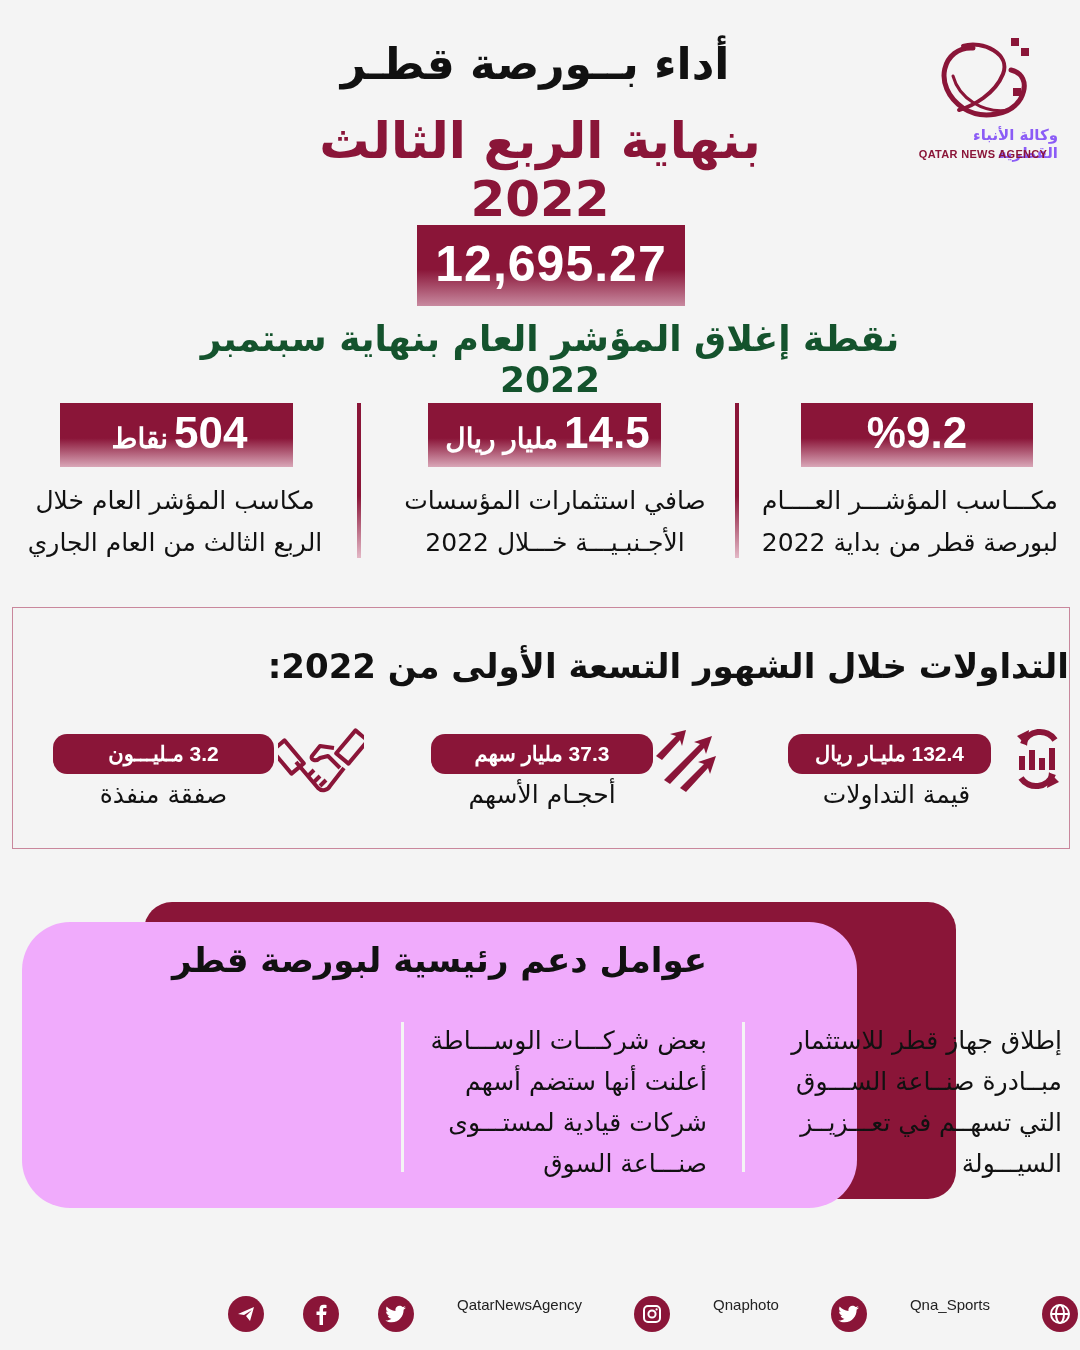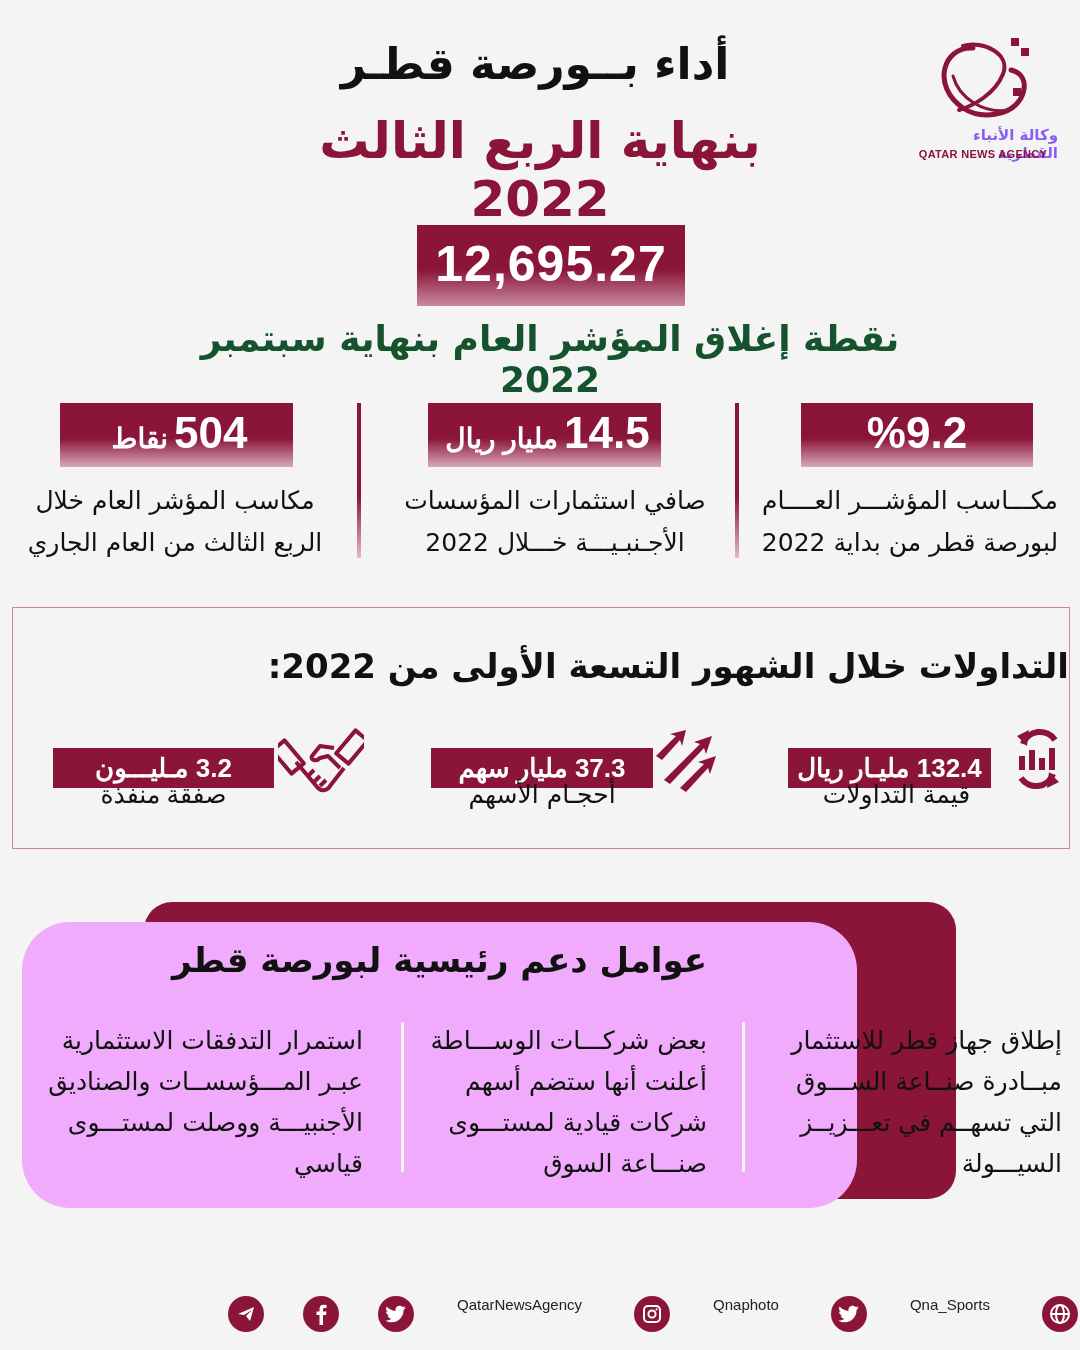--- a/index.html
+++ b/index.html
@@ -61,23 +61,24 @@
   
   .trade-panel {
     position: absolute; left: 12px; top: 607px; width: 1058px; height: 242px;
     border: 1.5px solid #c9879c; background: #f4f4f4;
   }
   .trade-title {
     position: absolute; left: 0; top: 38px; width: 100%; 
     font-size: 34px; font-weight: bold; color: #111;
   }
   .t-box {
-    position: absolute; top: 140px; height: 40px; background: #8a1538; color: #fff;
-    text-align: center; line-height: 40px; font-weight: bold; font-size: 26px;
+    position: absolute; top: 126px; height: 40px; background: #8a1538; color: #fff;
+    text-align: center; line-height: 40px; font-weight: bold; font-size: 21px;
     font-family: "Liberation Sans", sans-serif;
+    border-radius: 14px;
   }
   .t-cap {
     position: absolute; top: 172px; text-align: center; font-size: 25px; color: #111;
   }
   .t-icon { position: absolute; }
 
   
   .factor-wrap { position: absolute; left: 22px; top: 902px; width: 1056px; height: 300px; }
   .factor-band {
     position: absolute; left: 122px; top: 0; width: 812px; height: 297px;
@@ -189,21 +190,21 @@
   <div class="t-icon" style="left:265px; top:118px;">
     <svg width="86" height="70" viewBox="0 0 86 70" fill="none" stroke="#8a1538" stroke-width="4" stroke-linejoin="round">
       <rect x="2" y="16" width="16" height="30" transform="rotate(-40 10 31)"></rect>
       <rect x="66" y="6" width="16" height="30" transform="rotate(40 74 21)"></rect>
       <path d="M18 36 L40 62 C44 66 50 64 52 60 L66 42"></path>
       <path d="M56 22 L42 20 L34 30 C32 34 38 36 42 32 L50 30 L62 42"></path>
       <path d="M30 50 L36 44 M36 56 L42 50 M42 60 L48 54"></path>
     </svg>
   </div>
   <div class="t-box rtl" style="left:40px; width:221px;">3.2 مـليـــون</div>
-  <div class="t-cap rtl" style="left:40px; width:221px;font-family:Liberation Serif, serif;">صفقة منفذة</div>
+  <div class="t-cap rtl" style="left:40px; width:221px;">صفقة منفذة</div>
 </div>
 
 <div class="factor-wrap">
   <div class="factor-band"></div>
   <div class="factor-panel">
     <div class="factor-title rtl">عوامل دعم رئيسية لبورصة قطر</div>
 
     <div class="factor-col rtl" style="left:740px; width:300px;">
       <div class="line">إطلاق جهاز قطر للاستثمار</div>
       <div class="line">مبــادرة صنــاعة الســـوق</div>
@@ -213,26 +214,20 @@
     <div class="fdiv" style="left:720px;"></div>
 
     <div class="factor-col rtl" style="left:400px; width:285px;">
       <div class="line">بعض شركـــات الوســـاطة</div>
       <div class="line">أعلنت أنها ستضم أسهم</div>
       <div class="line">شركات قيادية لمستـــوى</div>
       <div class="line">صنـــاعة السوق</div>
     </div>
     <div class="fdiv" style="left:379px;"></div>
 
-    <div class="factor-col rtl" style="left:16px; width:325px;">
-      <div class="line">استمرار التدفقات الاستثمارية</div>
-      <div class="line">عبـر المـــؤسســات والصناديق</div>
-      <div class="line">الأجنبيـــة ووصلت لمستـــوى</div>
-      <div class="line">قياسي</div>
-    </div>
   </div>
 </div>
 
 <div class="footer">
   <div class="soc">
     <svg width="20" height="20" viewBox="0 0 20 20">
         <polygon points="2,10 18,3 14,17 10,12 16,6 8,11" fill="#fff"></polygon>
       </svg>
   </div>
   <div class="soc">

